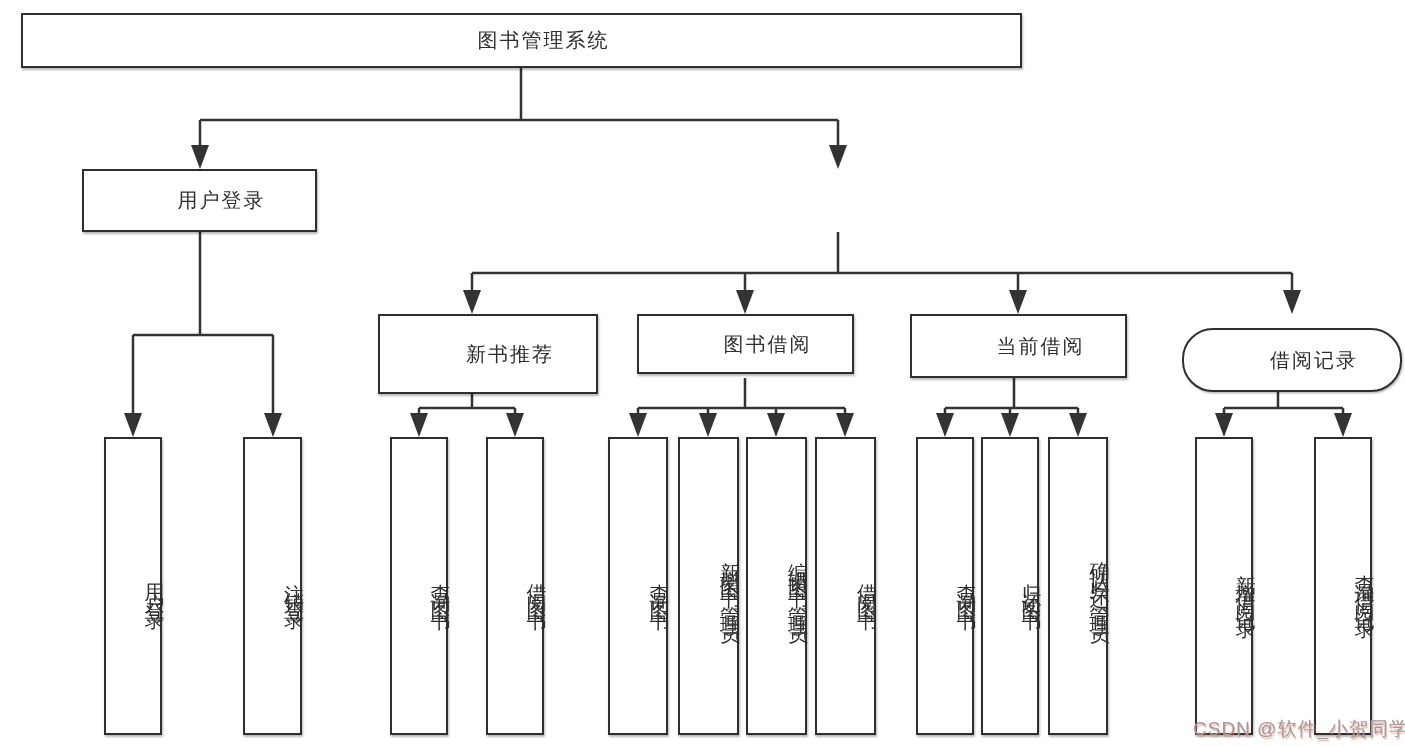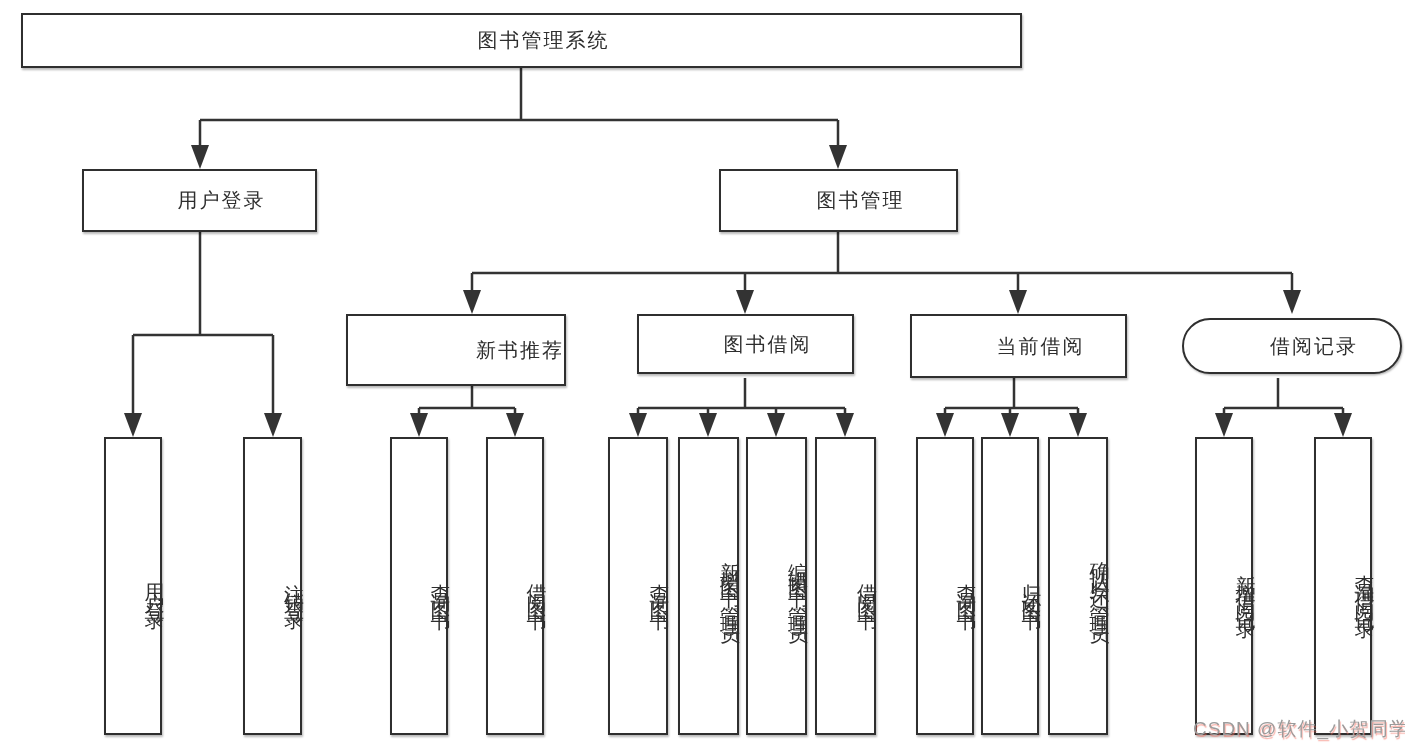--- a/index.html
+++ b/index.html
@@ -19,24 +19,24 @@
   .htext{font-size:20px;letter-spacing:2px;white-space:nowrap;}
   .leaf{top:437px;height:298px;}
   .vtext{
     display:block;writing-mode:vertical-rl;text-orientation:mixed;
     font-size:20px;letter-spacing:9px;line-height:1;white-space:nowrap;
   }
   
   .n-root{left:21px;top:13px;width:1001px;height:55px;}
   .n-login{left:82px;top:169px;width:235px;height:63px;}
   .n-mgmt{left:719px;top:169px;width:239px;height:63px;}
-  .n-rec{left:346px;top:314px;width:220px;height:72px;justify-content:flex-end;}
+  .n-rec{left:378px;top:314px;width:220px;height:80px;}
   .n-bor{left:637px;top:314px;width:217px;height:60px;}
   .n-cur{left:910px;top:314px;width:217px;height:64px;text-align:right;}
-  .n-log{left:1182px;top:318px;width:220px;height:56px;border-radius:31px;}
+  .n-log{left:1182px;top:328px;width:220px;height:64px;border-radius:31px;}
   .n-l1{left:104px;width:58px;}
   .n-l2{left:243px;width:59px;}
   .n-l3{left:390px;width:58px;}
   .n-l4{left:486px;width:58px;}
   .n-l5{left:608px;width:60px;}
   .n-l6{left:678px;width:61px;}
   .n-l7{left:746px;width:61px;}
   .n-l8{left:815px;width:61px;}
   .n-l9{left:916px;width:58px;}
   .n-l10{left:981px;width:58px;}
@@ -89,23 +89,20 @@
     <polygon points="1334,413 1352,413 1343,437"></polygon>
   </svg>
 
   <div class="box n-root">
     <span class="htext">图书管理系统</span>
   </div>
 
   <div class="box n-login">
     <span class="htext">用户登录</span>
   </div>
-  <div class="box n-mgmt">
-    <span class="htext">图书管理</span>
-  </div>
 
   <div class="box n-rec">
     <span class="htext">新书推荐</span>
   </div>
   <div class="box n-bor">
     <span class="htext">图书借阅</span>
   </div>
   <div class="box n-cur">
     <span class="htext">当前借阅</span>
   </div>

